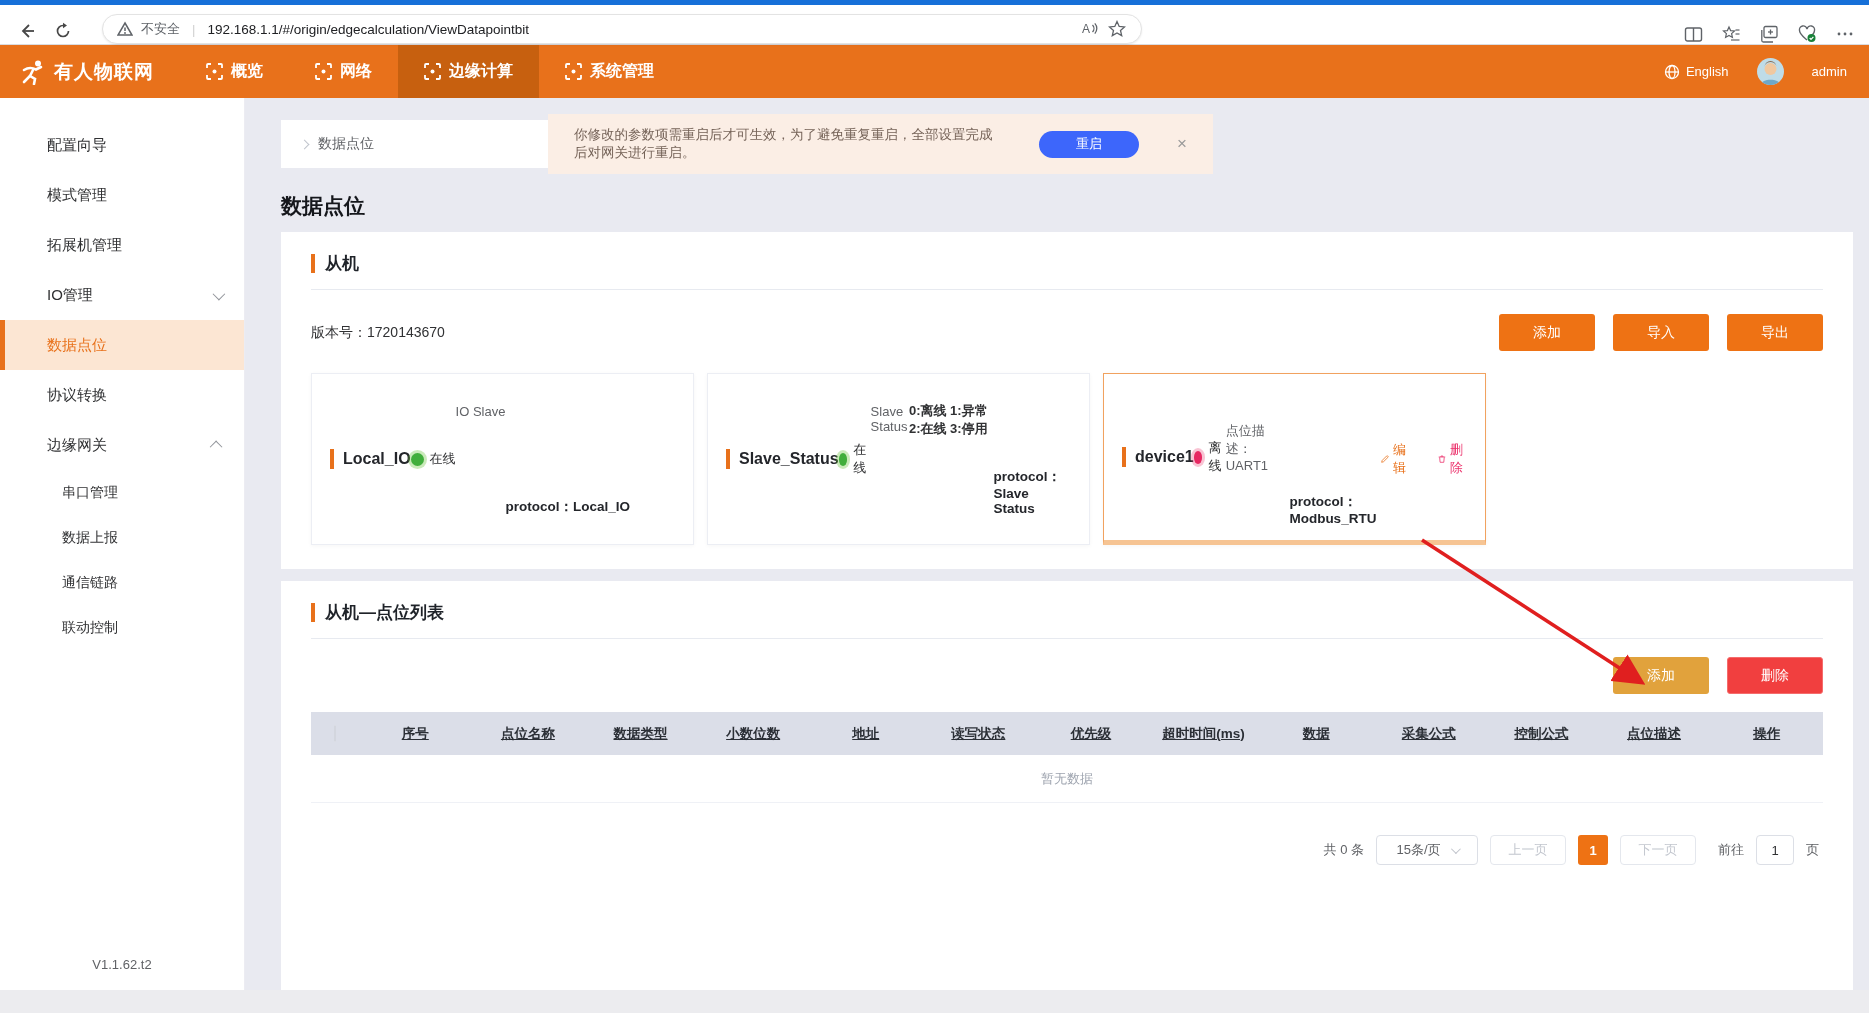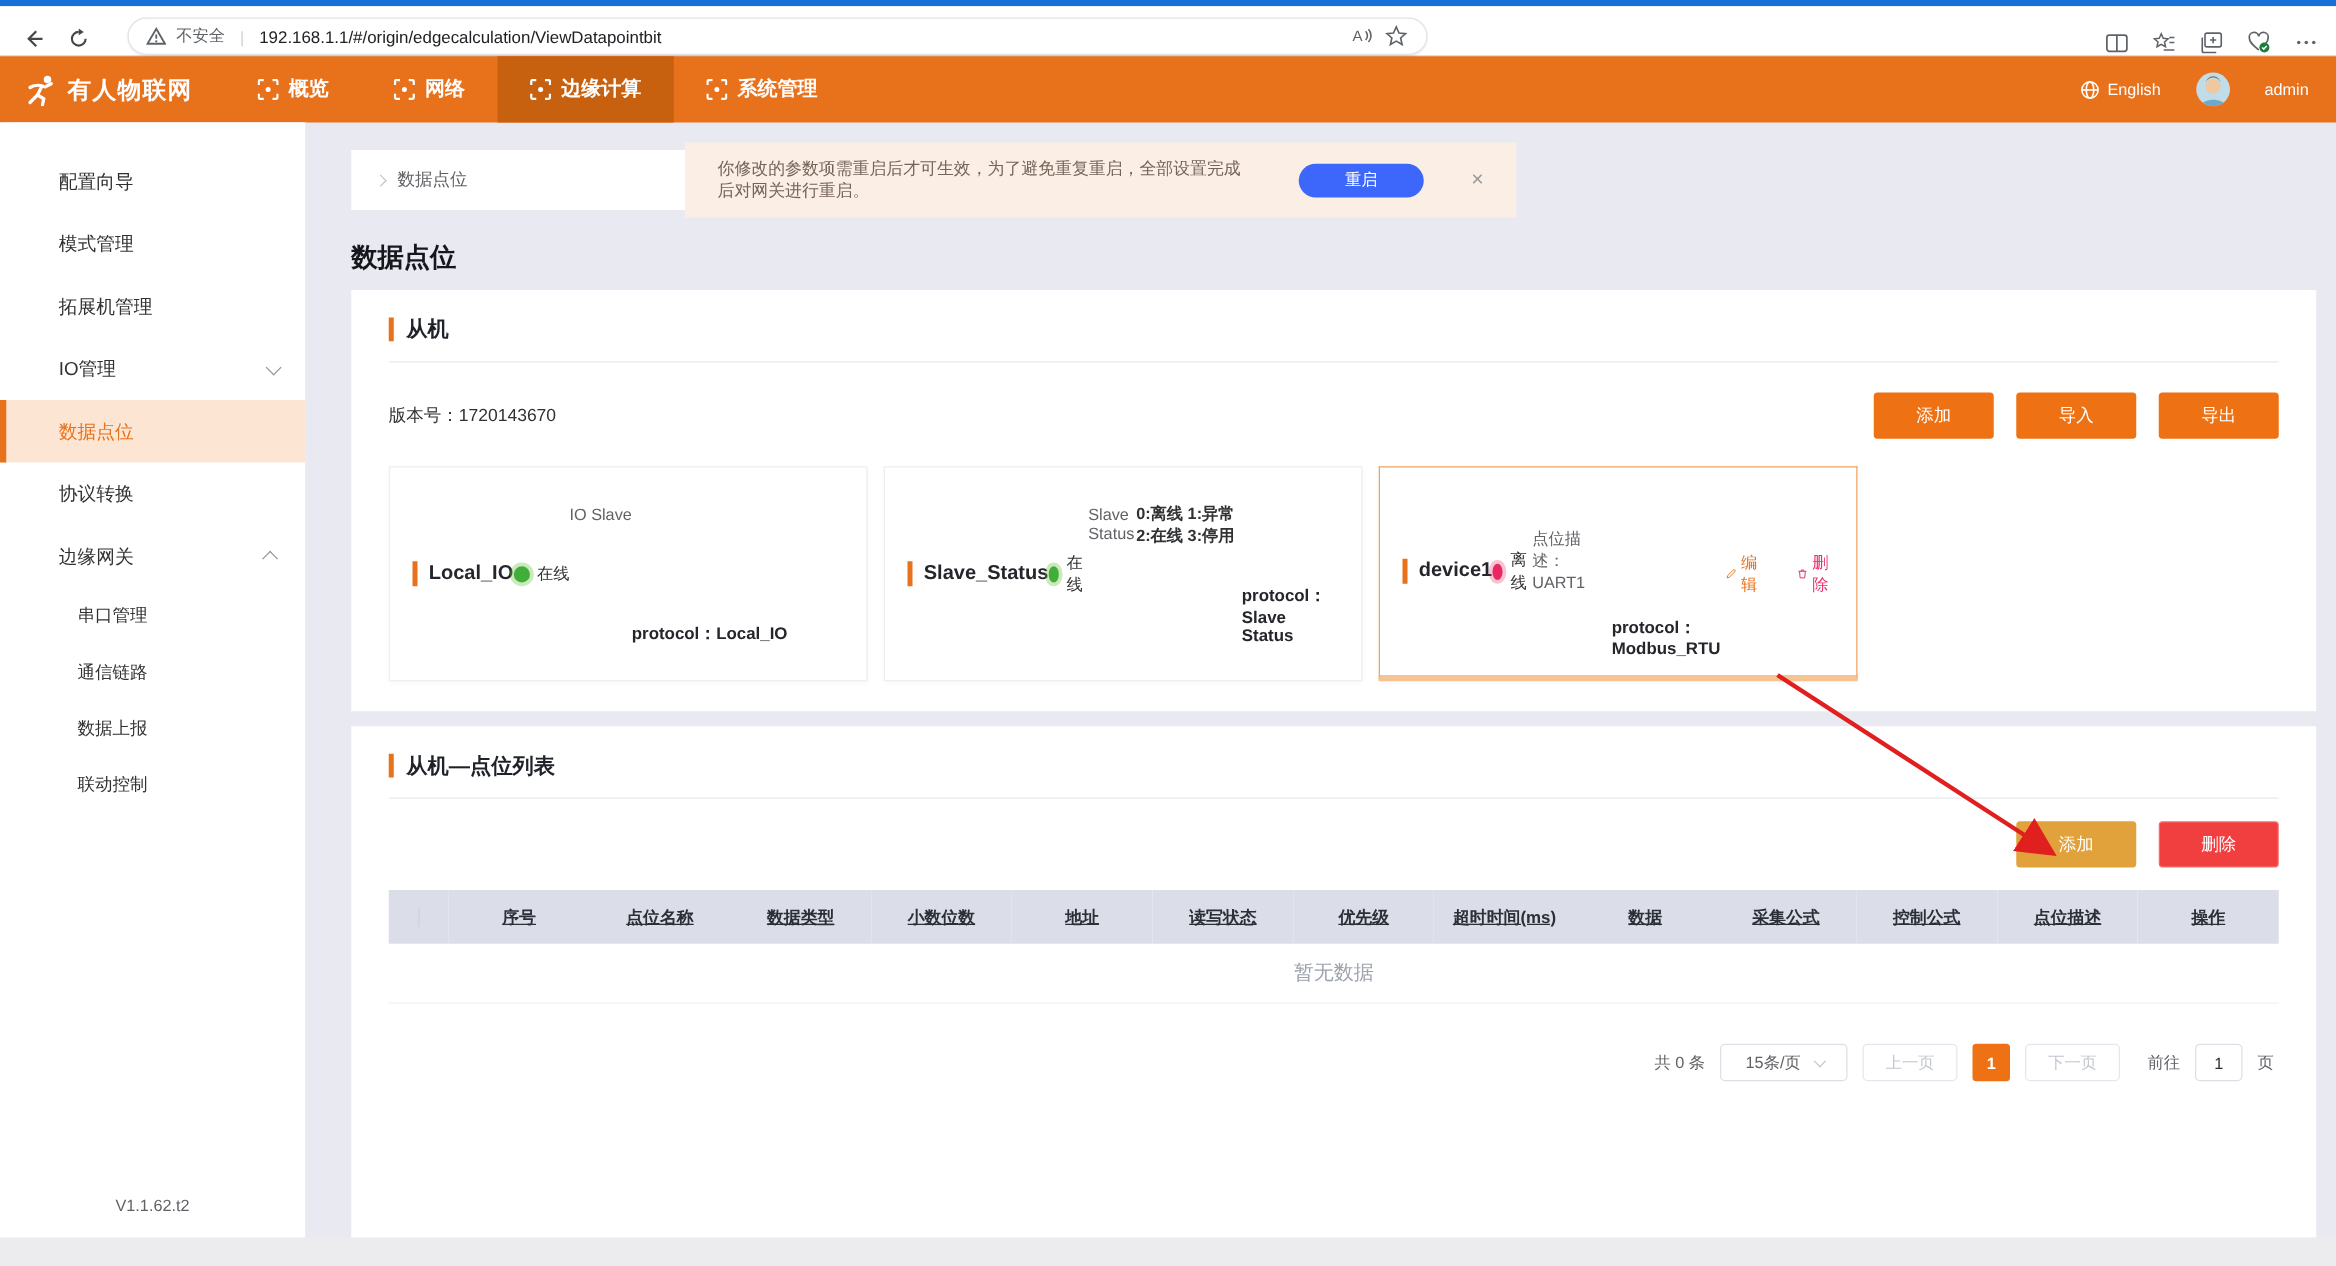--- a/index.html
+++ b/index.html
@@ -85,21 +85,21 @@
   .card-actions { display:flex; justify-content:center; gap:28px; font-size:13px; margin-top:3px; }
   .link-edit { color:#E8711B; display:flex; align-items:center; gap:4px; cursor:pointer; }
   .link-del { color:#EB2F6A; display:flex; align-items:center; gap:4px; cursor:pointer; }
 
   
   .table-btn-row { margin-top:18px; display:flex; justify-content:flex-end; gap:18px; }
   table.points { width:100%; border-collapse:collapse; table-layout:fixed; margin-top:18px; }
   table.points th { background:#DBDEE8; height:43px; font-size:13.5px; font-weight:bold; color:#2B2F36; text-align:center;text-decoration:underline; }
   th.col-check { width:48px; }
   .checkbox { width:14px; height:14px; margin:0 auto; background:#E8EAF0; border:1px solid #D3D6DE; border-radius:2px; cursor:pointer; }
-  .empty-row { height:48px; display:flex; align-items:center; justify-content:center; font-size:16px; color:#9DA3AE; border-bottom:1px solid #EFF1F6; }
+  .empty-row { height:48px; display:flex; align-items:center; justify-content:center; font-size:13px; color:#9DA3AE; border-bottom:1px solid #EFF1F6; }
 
   
   .pagination { margin-top:32px; display:flex; justify-content:flex-end; align-items:center; gap:12px; font-size:13px; color:#606266; padding-right:4px; }
   .pg-select { width:102px; height:30px; border:1px solid #DCDFE6; border-radius:4px; display:flex; align-items:center; justify-content:center; gap:10px; color:#606266; cursor:pointer; background:#fff; }
   .pg-select .chev { width:7px; height:7px; border-color:#C0C4CC; }
   .pg-btn { width:76px; height:30px; border:1px solid #E4E7ED; border-radius:4px; background:#fff; color:#C3C7CF; display:flex; align-items:center; justify-content:center; cursor:pointer; }
   .pg-num { width:30px; height:30px; border-radius:3px; background:#EE7214; color:#fff; font-weight:bold; display:flex; align-items:center; justify-content:center; cursor:pointer; }
   .pg-input { width:38px; height:30px; border:1px solid #DCDFE6; border-radius:4px; text-align:center; font-size:13px; color:#303133; outline:none; }
 
   .bottom-strip { height:23px; background:#ECECEF; }
@@ -273,24 +273,24 @@
         <span class="lbl">协议转换</span>
       </div>
     <div class="side-item">
         <span class="lbl">边缘网关</span>
         <span class="chev up"></span>
       </div>
     <div class="side-item sub">
         <span class="lbl">串口管理</span>
       </div>
     <div class="side-item sub">
+        <span class="lbl">数据上报</span>
+      </div>
+    <div class="side-item sub">
         <span class="lbl">通信链路</span>
-      </div>
-    <div class="side-item sub">
-        <span class="lbl">数据上报</span>
       </div>
     <div class="side-item sub">
         <span class="lbl">联动控制</span>
       </div>
     <div class="side-version">V1.1.62.t2</div>
   </div>
 
   <div class="main">
     <div class="top-row">
       <div class="breadcrumb">

